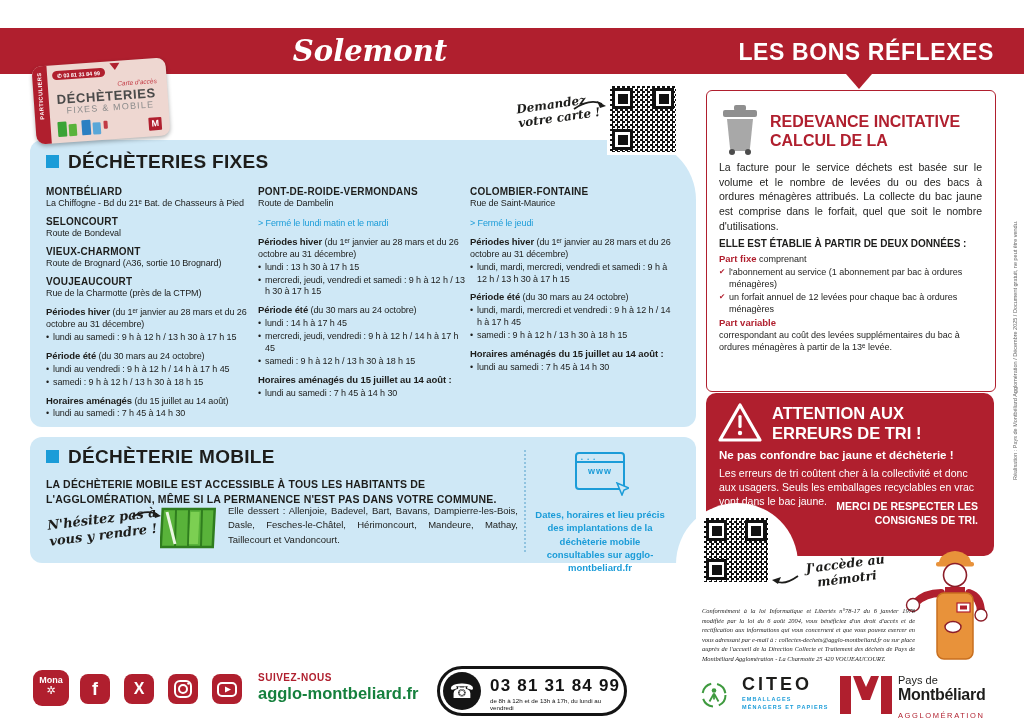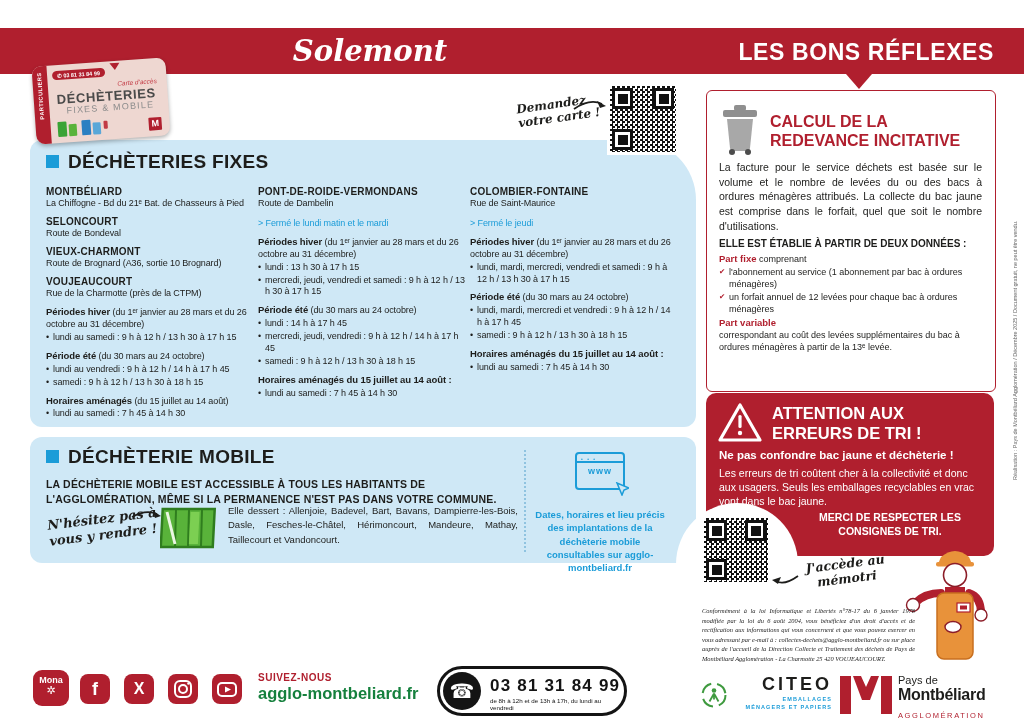--- a/index.html
+++ b/index.html
@@ -89,21 +89,21 @@
   .partblock{left:719px;top:253px;width:266px;font-size:9px;line-height:1.32}
   .plabel{color:#b01f2e;font-weight:bold;font-size:9.5px}
   ul.checks{margin:1px 0 2px;padding:0;list-style:none}
   ul.checks li{position:relative;padding-left:10px;margin-top:1px}
   ul.checks li::before{content:"✔";position:absolute;left:0;top:0;color:#b01f2e;font-size:7.5px}
 
   .box-attn{left:706px;top:393px;width:288px;height:163px;background:#b01f2e;border-radius:10px;color:#fff;z-index:1}
   .attn-title{left:772px;top:404px;font-size:16.5px;font-weight:bold;line-height:1.2;color:#fff;z-index:2}
   .attn-lead{left:719px;top:449px;font-size:11.5px;font-weight:bold;color:#fff;z-index:2}
   .attn-body{left:719px;top:466px;width:263px;font-size:10.5px;line-height:1.35;color:#fff;z-index:2}
-  .attn-footer{left:802px;top:510px;width:176px;font-size:10.5px;font-weight:bold;text-align:center;
+  .attn-footer{left:802px;top:499px;width:176px;font-size:10.5px;font-weight:bold;text-align:right;
     line-height:1.35;color:#fff;z-index:3}
   .notch{left:676px;top:503px;width:122px;height:122px;background:#fff;border-radius:50%;z-index:2}
 
   .memotri{left:794px;top:556px;width:104px;font-size:12.5px;text-align:center;line-height:1.2;
     transform:rotate(-7deg);z-index:8}
   .legal{left:702px;top:606px;width:213px;font-family:"Liberation Serif",serif;font-style:italic;
     font-size:6.4px;line-height:1.5;color:#222;text-align:justify;z-index:9}
   .credit{right:6px;top:140px;height:340px;font-size:5.5px;color:#666;writing-mode:vertical-rl;
     transform:rotate(180deg)}
   .worker{left:903px;top:543px;width:104px;height:120px;z-index:7}
@@ -118,21 +118,21 @@
   .s-ig{left:168px;top:674px;width:30px;height:30px}
   .s-yt{left:212px;top:674px;width:30px;height:30px}
   .follow{left:258px;top:672px;color:#b01f2e;font-weight:bold;font-size:10px;letter-spacing:.5px}
   .site{left:258px;top:684px;color:#15803d;font-weight:bold;font-size:16.5px}
   .pill{left:437px;top:666px;width:184px;height:44px;border:3px solid #141414;border-radius:25px;background:#fff}
   .pill-circle{position:absolute;left:3px;top:3px;width:38px;height:38px;background:#141414;
     border-radius:50%;color:#fff;font-size:20px;text-align:center;line-height:38px}
   .pill-num{position:absolute;left:50px;top:7px;font-size:17px;font-weight:bold;letter-spacing:1.2px;color:#141414}
   .pill-hours{position:absolute;left:50px;top:28px;font-size:6.2px;color:#141414}
   .triman{left:700px;top:681px;width:28px;height:28px}
-  .citeo{left:742px;top:674px;width:90px;text-align:right}
+  .citeo{left:742px;top:674px;width:90px;text-align:left}
   .citeo-word{font-size:18px;font-weight:bold;letter-spacing:3px;color:#1d1d1b}
   .citeo-sub{color:#1b9cd8;font-size:5.5px;font-weight:bold;letter-spacing:1.1px;line-height:1.5}
   .pma-mark{left:840px;top:676px;width:52px;height:38px}
   .pma-text{left:898px;top:675px;line-height:1.05}
   .pma1{font-size:11px}
   .pma2{font-size:16px;font-weight:bold;letter-spacing:-.3px}
   .pma3{font-size:7.5px;color:#b01f2e;letter-spacing:1.6px;margin-top:9px}
 </style>
 </head>
 <body>
@@ -290,22 +290,22 @@
 
   <div class="a box-red"></div>
   <svg class="a" style="left:720px;top:105px" width="40" height="50" viewBox="0 0 40 50">
     <rect x="14" y="0" width="12" height="6" rx="2" fill="#8f8f8f"></rect>
     <rect x="3" y="5" width="34" height="7" rx="2" fill="#8f8f8f"></rect>
     <path d="M7 14 h26 l-3 29 q-0.5 3 -3.5 3 h-13 q-3 0 -3.5 -3 z" fill="#a8a8a8"></path>
     <circle cx="12" cy="47" r="3" fill="#4c4c4c"></circle>
     <circle cx="28" cy="47" r="3" fill="#4c4c4c"></circle>
   </svg>
   <div class="a red-title">
+    <div>REDEVANCE INCITATIVE</div>
     <div>CALCUL DE LA</div>
-    <div>REDEVANCE INCITATIVE</div>
   </div>
   <div class="a red-body">La facture pour le service déchets est basée sur le volume et le nombre de levées du ou des bacs à ordures ménagères attribués. La collecte du bac jaune est comprise dans le forfait, quel que soit le nombre d'utilisations.</div>
   <div class="a red-sub">ELLE EST ÉTABLIE À PARTIR DE DEUX DONNÉES :</div>
   <div class="a partblock">
     <div><span class="plabel">Part fixe</span> <span>comprenant</span></div>
     <ul class="checks">
       <li>l'abonnement au service (1 abonnement par bac à ordures ménagères)</li>
       <li>un forfait annuel de 12 levées pour chaque bac à ordures ménagères</li>
     </ul>
     <div class="plabel">Part variable</div>

